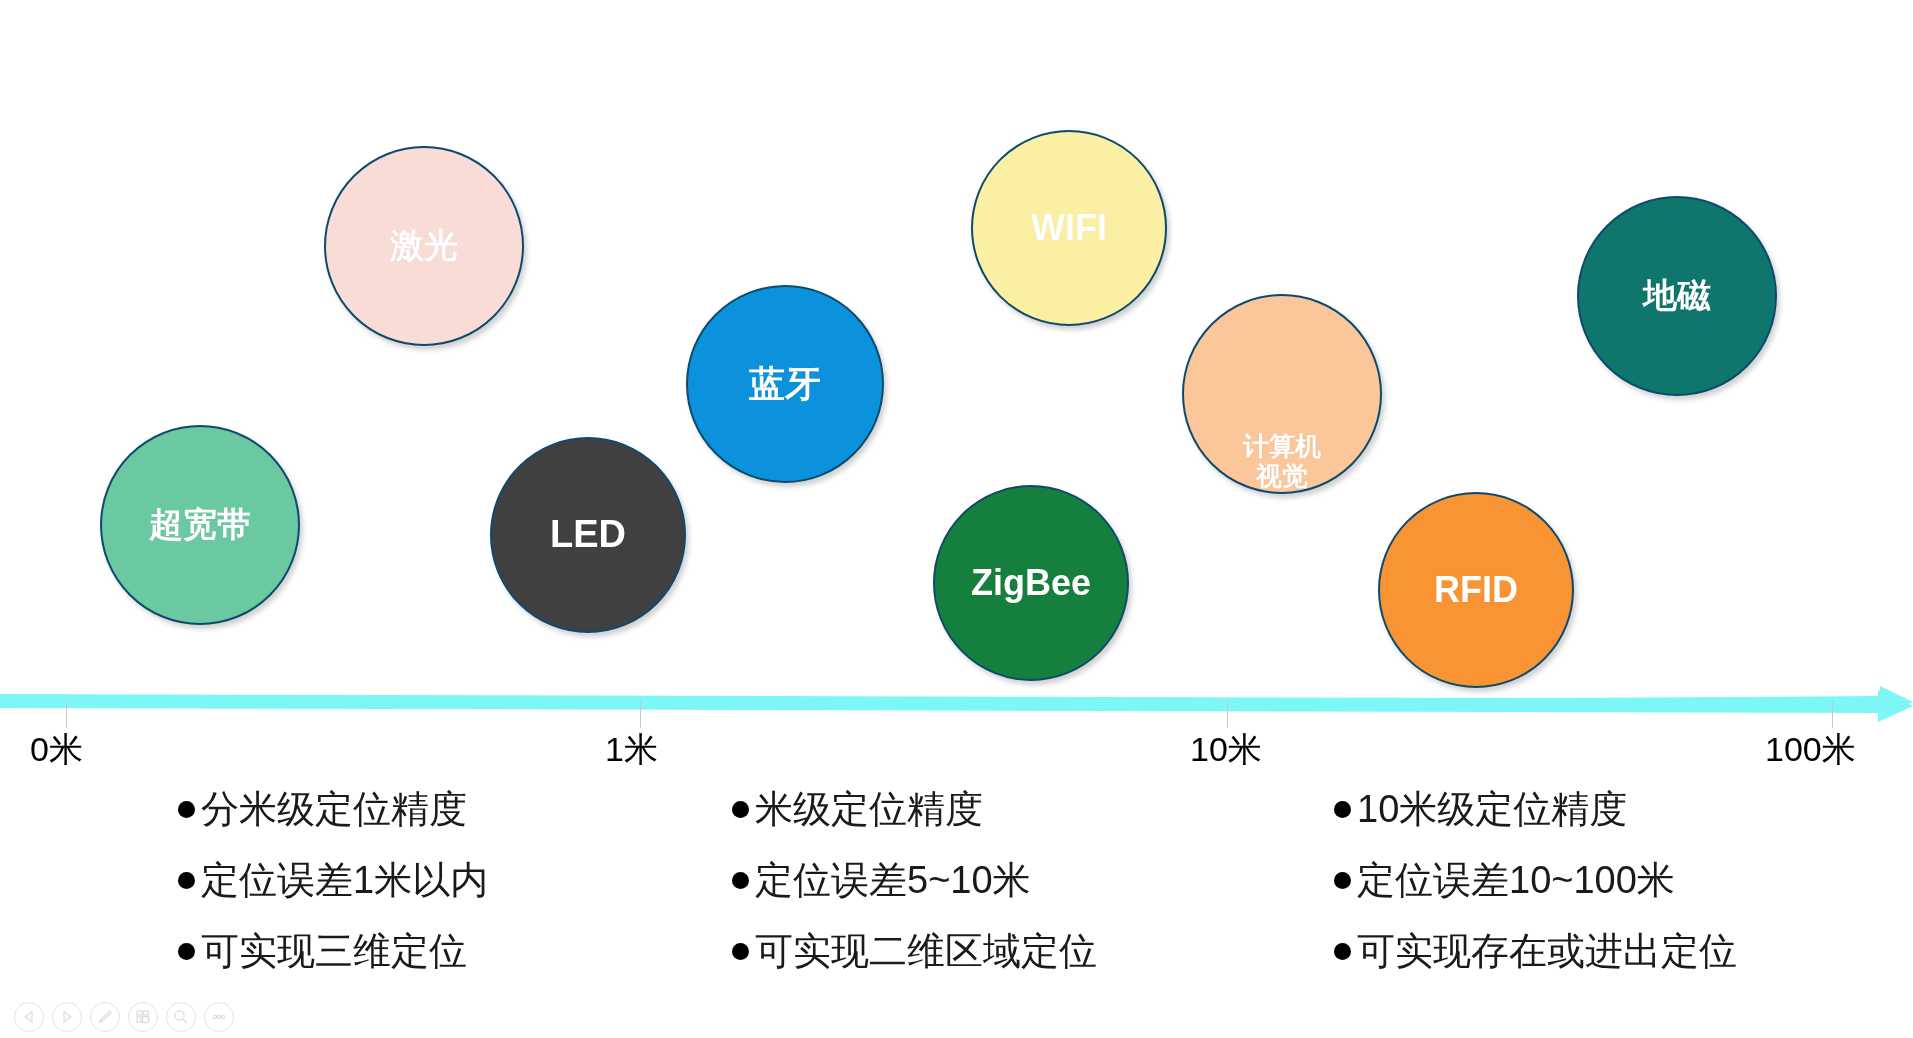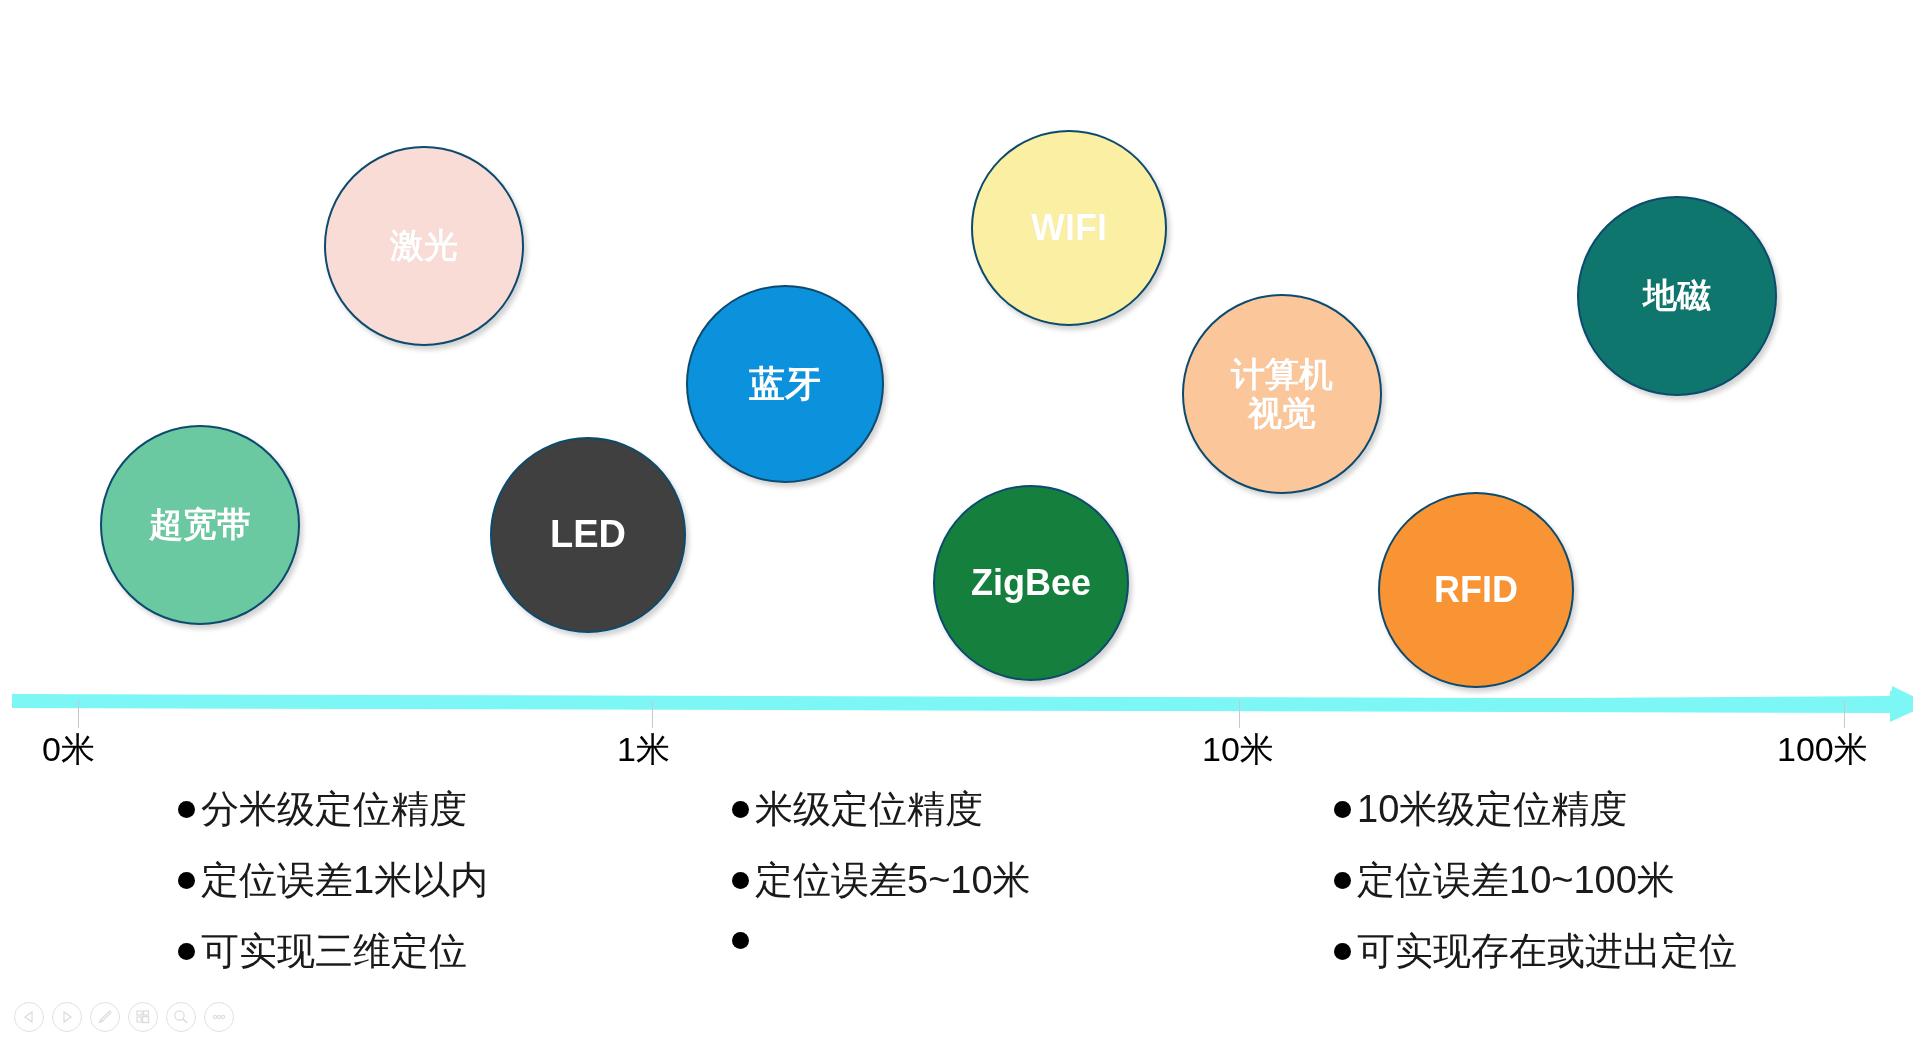--- a/index.html
+++ b/index.html
@@ -35,21 +35,21 @@
     user-select: none;
   }
   .bubble .lbl {
     white-space: pre-line;
     text-shadow: 0 0 1px rgba(0,0,0,0.10);
   }
 
   
   #axis-wrap {
     position: absolute;
-    left: 12px;
+    left: 0;
     top: 0;
     width: 1702px;
     height: 1038px;
     pointer-events: none;
   }
   .tick {
     position: absolute;
     width: 1px;
     background: #c8c8c8;
   }
@@ -133,21 +133,21 @@
       </div>
       <div class="bubble" style="left: 686px; top: 285px; width: 198px; height: 198px; background: rgb(12, 146, 221); font-size: 36px;">
         <span class="lbl">蓝牙</span>
       </div>
       <div class="bubble" style="left: 933px; top: 485px; width: 196px; height: 196px; background: #15803d; font-size: 36px;">
         <span class="lbl">ZigBee</span>
       </div>
       <div class="bubble" style="left: 971px; top: 130px; width: 196px; height: 196px; background: rgb(250, 239, 163); font-size: 36px;">
         <span class="lbl">WIFI</span>
       </div>
-      <div class="bubble" style="left: 1182px; top: 294px; width: 200px; height: 200px; background: rgb(251, 199, 154); font-size: 34px;">
+      <div class="bubble" style="left: 1182px; top: 294px; width: 200px; height: 200px; background: rgb(251, 199, 154); font-size: 26px; align-items: flex-end;">
         <span class="lbl">计算机
 视觉</span>
       </div>
       <div class="bubble" style="left: 1378px; top: 492px; width: 196px; height: 196px; background: rgb(248, 148, 52); font-size: 36px;">
         <span class="lbl">RFID</span>
       </div>
       <div class="bubble" style="left: 1577px; top: 196px; width: 200px; height: 200px; background: #0f766e; font-size: 34px;">
         <span class="lbl">地磁</span>
       </div>
     </div>
@@ -191,20 +191,21 @@
         <div class="bitem">
           <span class="bdot"></span>
           <span>米级定位精度</span>
         </div>
         <div class="bitem">
           <span class="bdot"></span>
           <span>定位误差5~10米</span>
         </div>
         <div class="bitem">
           <span class="bdot"></span>
+          <span>可实现二维区域定位</span>
         </div>
       </div>
       <div class="bcol">
         <div class="bitem">
           <span class="bdot"></span>
           <span>10米级定位精度</span>
         </div>
         <div class="bitem">
           <span class="bdot"></span>
           <span>定位误差10~100米</span>

